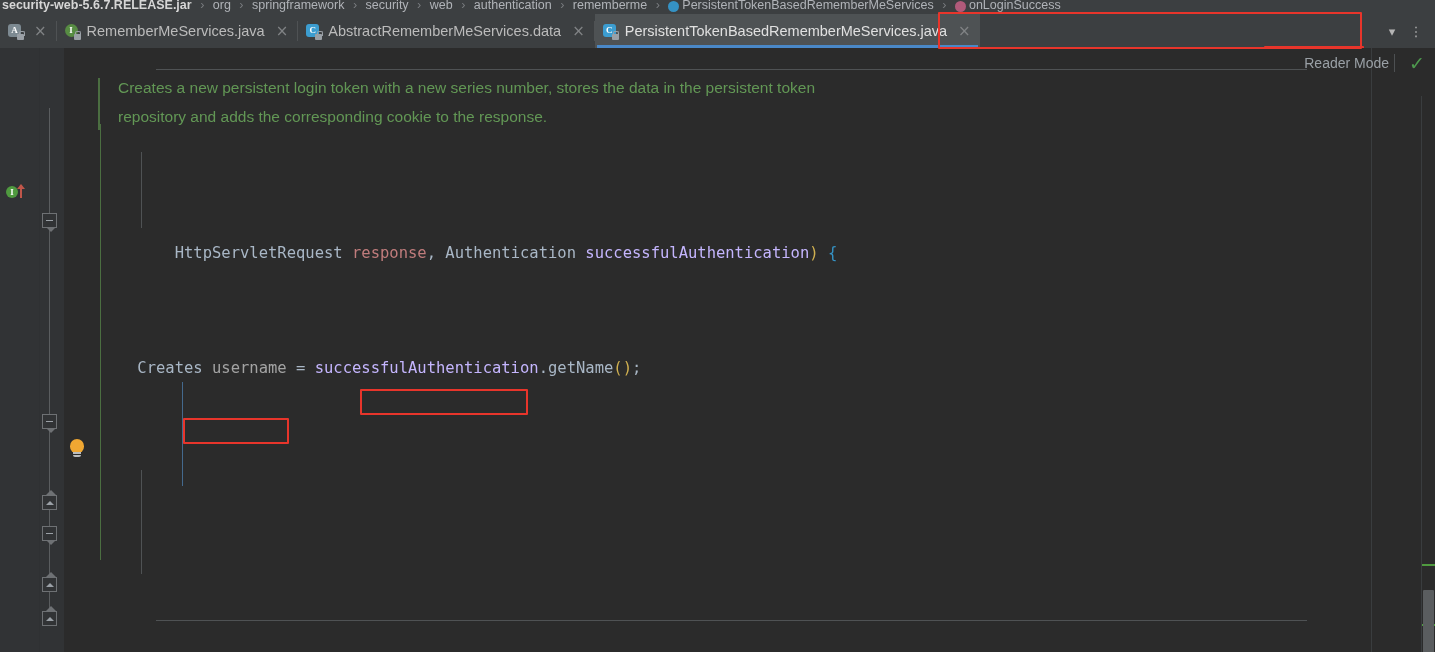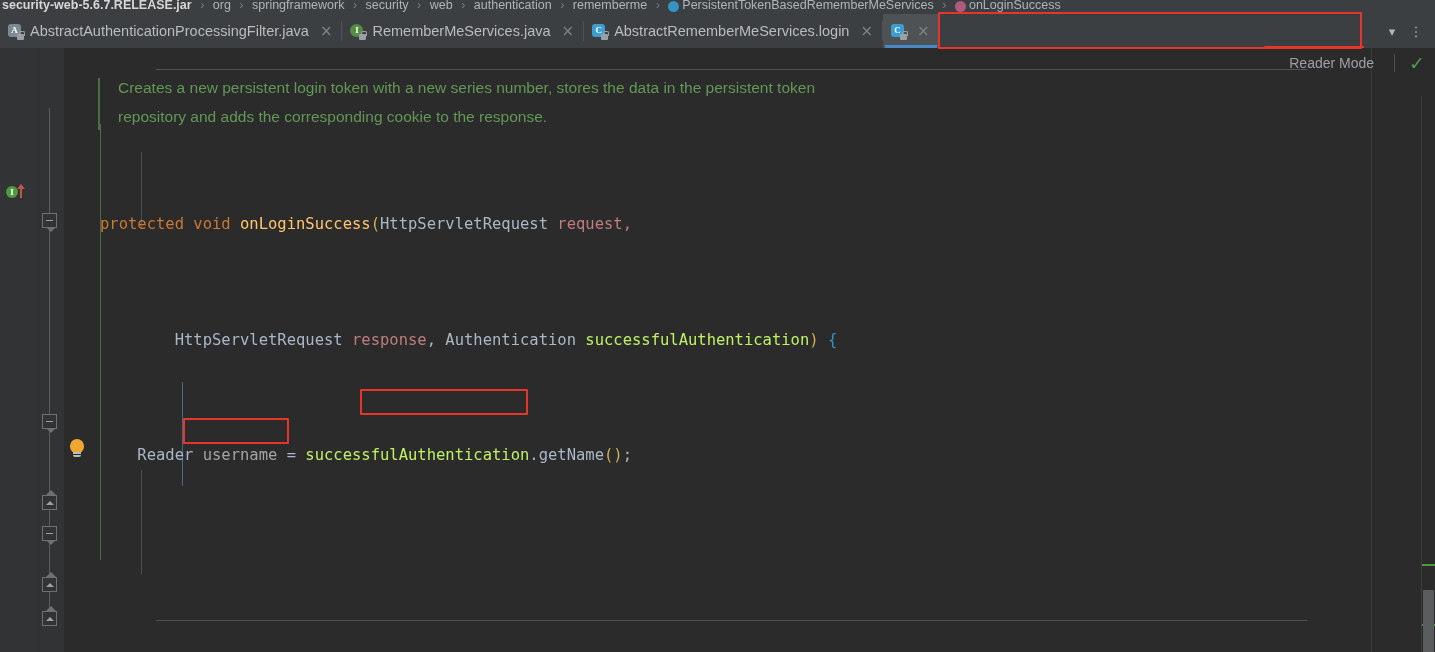--- a/index.html
+++ b/index.html
@@ -86,21 +86,21 @@
     justify-content: center; color: #b4b4b4; font-size: 13px; cursor: pointer;
   }
 
   
   .readerbar {
     position: absolute; right: 0; top: 48px; width: 320px; height: 30px;
     display: flex; align-items: center; justify-content: flex-end;
     gap: 0px; padding-right: 10px;
     z-index: 5;
   }
-  .reader-label { color: #9aa0a6; font-size: 14px; margin-right: 20px; }
+  .reader-label { color: #9aa0a6; font-size: 14px; margin-right: 5px; }
   .reader-div { width: 1px; height: 18px; background: #4d5052; margin-right: 14px; }
   .reader-check { color: #4e9a4e; font-size: 19px; line-height: 1; }
 
   
   .editor {
     position: absolute; left: 0; top: 48px; width: 1435px; height: 604px;
     background: #2b2b2b;
   }
   .gutter {
     position: absolute; left: 0; top: 0; width: 40px; height: 604px;
@@ -216,21 +216,21 @@
   
   .iguide { position: absolute; width: 1px; background: #4f5254; }
   .iguide.green { background: #4b6e41; }
   .iguide.blue  { background: #44698d; }
 
   
   .kw   { color: #cc7832; }            
   .mth  { color: #ffc66d; }            
   .typ  { color: #a9b7c6; }            
   .par  { color: #c07c7c; }
-  .pnk  { color: #bef264; }            
+  .pnk  { color: #c4b5fd; }            
   .teal { color: #a3a3a3; }
   .brY  { color: #d0b050; }
   .brB  { color: #3592c4; }
 
   
   .redbox {
     position: absolute; border: 2px solid #e8352b; pointer-events: none;
     z-index: 30; border-radius: 1px;
   }
 
@@ -276,50 +276,50 @@
     <span class="crumb-ico pink"></span><span class="crumb">onLoginSuccess</span>
   </div>
 
   <div class="tabbar">
 
     <div class="tab">
       <span class="ficon abstract">
         <span class="badge c">A</span>
           <span class="lock"></span>
       </span>
-      <span>AbstractAuthenticationProcessingFilter.java</span>
       <span class="tab-x">×</span>
     </div>
     <div class="tab-sep"></div>
 
     <div class="tab">
       <span class="ficon">
         <span class="badge i">I</span>
           <span class="lock"></span>
       </span>
       <span>RememberMeServices.java</span>
       <span class="tab-x">×</span>
     </div>
     <div class="tab-sep"></div>
 
     <div class="tab">
       <span class="ficon">
         <span class="badge c">C</span>
           <span class="lock"></span>
       </span>
-      <span>AbstractRememberMeServices.login</span>
+      <span>AbstractRememberMeServices.data</span>
       <span class="tab-x">×</span>
     </div>
     <div class="tab-sep"></div>
 
     <div class="tab active">
       <span class="ficon">
         <span class="badge c">C</span>
           <span class="lock"></span>
       </span>
+      <span>PersistentTokenBasedRememberMeServices.java</span>
       <span class="tab-x">×</span>
     </div>
 
     <div class="tabbar-right">
       <span class="chev">▾</span>
       <span class="kebab">⋮</span>
     </div>
   </div>
 
   <div class="readerbar">
@@ -375,25 +375,24 @@
         <span class="doc-text">Creates a new persistent login token with a new series number, stores the data in the persistent token repository and adds the corresponding cookie to the response.</span>
       </div>
 
       <div class="iguide green" style="left:8px;  top:76px;  height:436px;"></div>
       <div class="iguide" style="left:49px; top:104px; height:76px;"></div>
       <div class="iguide blue" style="left:90px; top:334px; height:104px;"></div>
       <div class="iguide" style="left:49px; top:422px; height:104px;"></div>
 
       <div class="code" style="top:76px">
 
-        <div class="ln"><span class="kw">protected</span> <span class="kw">void</span> <span class="mth">onLoginSuccess</span><span class="brY">(</span><span class="typ">HttpServletRequest</span> <span class="par">request</span><span class="par">,</span></div>
 
         <div class="ln">        <span class="typ">HttpServletRequest</span> <span class="par">response</span>, <span class="typ">Authentication</span> <span class="pnk">successfulAuthentication</span><span class="brY">)</span> <span class="brB">{</span></div>
 
-        <div class="ln">    <span class="typ">Reader</span> <span class="teal">username</span> = <span class="pnk">successfulAuthentication</span>.<span class="typ">getName</span><span class="brY">()</span>;</div>
+        <div class="ln">    <span class="typ">Creates</span> <span class="teal">username</span> = <span class="pnk">successfulAuthentication</span>.<span class="typ">getName</span><span class="brY">()</span>;</div>
 
         <div class="ln"> </div>
 
         
 
         
 
         
 
         

